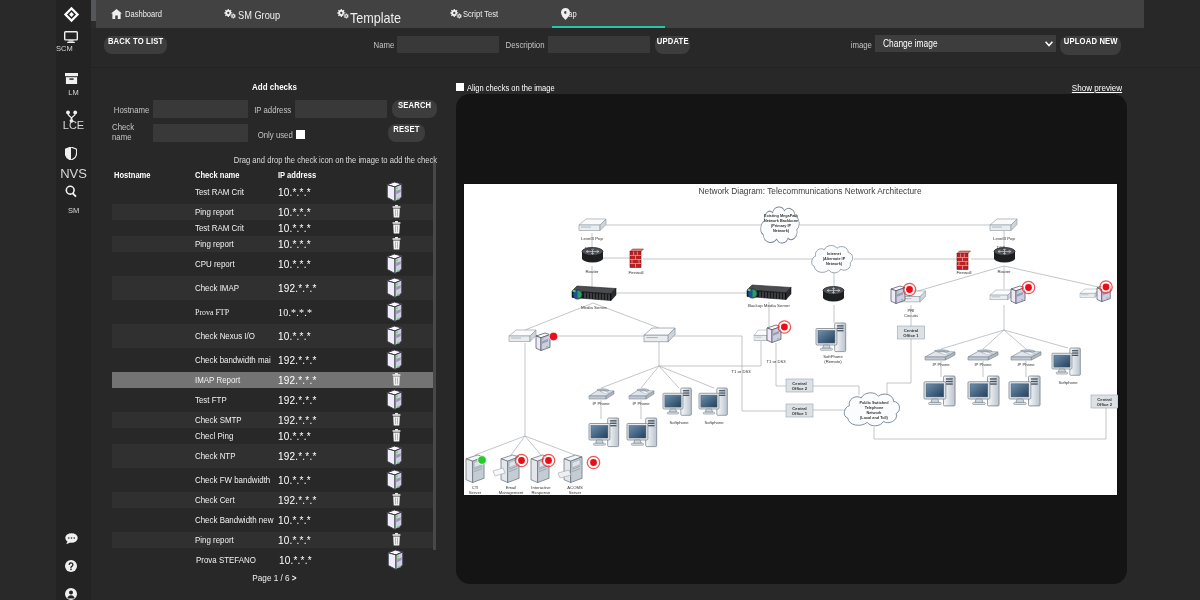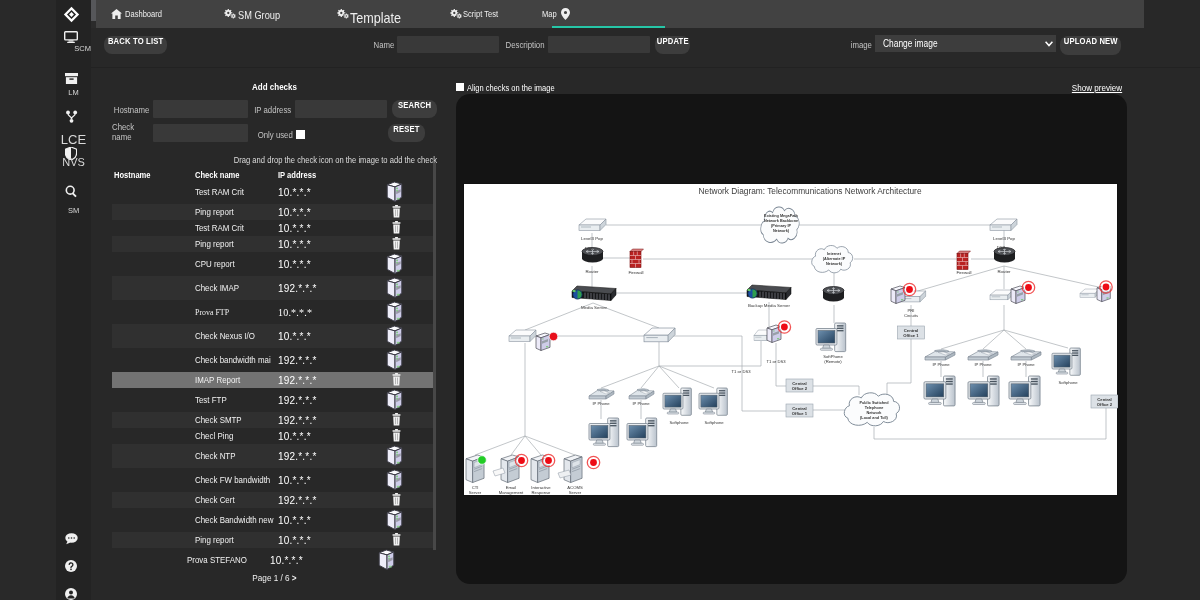--- a/index.html
+++ b/index.html
@@ -15,39 +15,39 @@
 
 <svg class="abs" style="left:63px;top:6px" width="17" height="17" viewBox="0 0 17 17">
  <rect x="4.2" y="4.2" width="8.6" height="8.6" fill="none" stroke="#fff" stroke-width="2.2" transform="rotate(45 8.5 8.5)"></rect>
  <rect x="6.8" y="6.8" width="3.4" height="3.4" fill="#fff" transform="rotate(45 8.5 8.5)"></rect>
 </svg>
 <svg class="abs" style="left:64px;top:31px" width="14" height="12" viewBox="0 0 14 12">
  <rect x="0.7" y="0.7" width="12.6" height="8.2" rx="0.8" fill="none" stroke="#f0f0f0" stroke-width="1.4"></rect>
  <rect x="4.5" y="9.4" width="5" height="1.2" fill="#f0f0f0"></rect>
  <rect x="3.2" y="10.8" width="7.6" height="1.2" fill="#f0f0f0"></rect>
 </svg>
-<div class="abs" style="left:56px;top:44px;width:35px;text-align:right;font-size:7.5px;color:#d8d8d8">SCM</div>
+<div class="abs" style="left:56px;top:44px;width:35px;text-align:left;font-size:7.5px;color:#d8d8d8">SCM</div>
 <svg class="abs" style="left:64.5px;top:73px" width="13" height="11" viewBox="0 0 13 11">
  <rect x="0" y="0" width="13" height="3.2" fill="#f0f0f0"></rect>
  <path d="M0.9 4.2 h11.2 v6.8 h-11.2 z" fill="#f0f0f0"></path>
  <rect x="4.4" y="5.4" width="4.2" height="1.4" fill="#232323"></rect>
 </svg>
 <div class="abs" style="left:56px;top:88px;width:35px;text-align:center;font-size:7.5px;color:#d8d8d8">LM</div>
 <svg class="abs" style="left:65px;top:110px" width="13" height="13" viewBox="0 0 13 13">
  <circle cx="3" cy="2.4" r="1.9" fill="#f0f0f0"></circle>
     <circle cx="10.2" cy="2.4" r="1.9" fill="#f0f0f0"></circle>
     <circle cx="6.5" cy="10.8" r="1.9" fill="#f0f0f0"></circle>
  <path d="M3 3.5 c0 3 3.5 2.5 3.5 5.5 M10.2 3.5 c0 3 -3.7 2.5 -3.7 5.5" stroke="#f0f0f0" stroke-width="1.3" fill="none"></path>
 </svg>
-<div class="abs" style="left:56px;top:132px;width:35px;text-align:center;font-size:13px;color:#d8d8d8">LCE</div>
+<div class="abs" style="left:56px;top:119px;width:35px;text-align:center;font-size:11px;color:#d8d8d8">LCE</div>
 <svg class="abs" style="left:65px;top:147px" width="12" height="13" viewBox="0 0 12 13">
  <path d="M6 0 L11.6 2.2 V6 c0 3.4 -2.4 5.9 -5.6 7 C2.8 11.9 0.4 9.4 0.4 6 V2.2 Z" fill="none" stroke="#f0f0f0" stroke-width="1.2"></path>
  <path d="M6 0 L0.4 2.2 V6 c0 3.4 2.4 5.9 5.6 7 Z" fill="#f0f0f0"></path>
 </svg>
-<div class="abs" style="left:56px;top:156px;width:35px;text-align:center;font-size:11px;color:#d8d8d8">NVS</div>
+<div class="abs" style="left:56px;top:166px;width:35px;text-align:center;font-size:13px;color:#d8d8d8">NVS</div>
 <svg class="abs" style="left:65px;top:185px" width="13" height="13" viewBox="0 0 13 13">
  <circle cx="5.2" cy="5.2" r="3.9" fill="none" stroke="#f0f0f0" stroke-width="1.6"></circle>
  <rect x="8.2" y="7.4" width="5" height="2" rx="0.4" transform="rotate(45 8.2 7.4)" fill="#f0f0f0"></rect>
 </svg>
 <div class="abs" style="left:56px;top:205.5px;width:35px;text-align:center;font-size:7.5px;color:#d8d8d8">SM</div>
 
 <svg class="abs" style="left:65px;top:533px" width="13" height="12" viewBox="0 0 13 12">
  <ellipse cx="6.5" cy="5" rx="6.2" ry="4.8" fill="#f0f0f0"></ellipse>
  <path d="M2.5 8.5 L1.2 11.3 L5.5 9.4 Z" fill="#f0f0f0"></path>
  <circle cx="3.8" cy="5" r="0.8" fill="#232323"></circle>
@@ -128,21 +128,21 @@
 <line x1="8.42" y1="7.02" x2="12.38" y2="10.98"></line>
       <line x1="12.38" y1="7.02" x2="8.42" y2="10.98"></line>
 </g>
 <circle cx="10.4" cy="9" r="1.9" fill="#efefef"></circle>
 <circle cx="10.4" cy="9" r="0.85" fill="#424242"></circle>
 </svg>
 <div class="abs" style="left:463px;top:8.5px;font-size:9px;color:#efefef"><span class="sxl">Script Test</span></div>
 <svg class="abs" style="left:561px;top:7.5px" width="9" height="12" viewBox="0 0 9 12">
     <path d="M4.5 0 C2 0 0 2 0 4.5 C0 7.9 4.5 12 4.5 12 S9 7.9 9 4.5 C9 2 7 0 4.5 0 Z M4.5 6.1 A1.6 1.6 0 1 1 4.5 2.9 A1.6 1.6 0 0 1 4.5 6.1 Z" fill="#efefef"></path>
   </svg>
-<div class="abs" style="left:542px;top:8.5px;font-size:9px;color:#efefef"><span class="sxl">Map</span></div>
+<div class="abs" style="left:562px;top:8.5px;font-size:9px;color:#efefef"><span class="sxl">Map</span></div>
 
 <div class="abs" style="left:91px;top:0;width:4.5px;height:28px;background:#2b2b2b"></div>
 <div class="abs" style="left:91px;top:0;width:4.5px;height:21px;background:#56575a"></div>
 
 <div class="btn" style="left:104px;top:36px;width:63px;height:18px">
     <span class="sxc">BACK TO LIST</span>
   </div>
 <div class="lbl" style="right:806px;top:39px">Name</div>
 <div class="inp" style="left:397px;top:36px;width:102px;height:17px"></div>
 <div class="lbl" style="right:655px;top:39px">Description</div>
@@ -394,21 +394,21 @@
     <div style="position:absolute;left:83px;top:50%;transform:translateY(-50%) scaleX(0.88);transform-origin:0 50%;font-size:9px;color:#f2f2f2;white-space:nowrap">Ping report</div>
     <div style="position:absolute;left:166px;top:50%;transform:translateY(-50%);font-size:10px;color:#ffffff;white-space:nowrap;letter-spacing:0.2px">10.*.*.*</div>
     <svg width="9" height="13" viewBox="0 0 9 13" style="position:absolute;left:280px;top:1px">
 <rect x="3" y="0" width="3" height="1.4" rx="0.4" fill="#f2f2f2"></rect>
 <rect x="0.5" y="1.2" width="8" height="1.5" rx="0.4" fill="#f2f2f2"></rect>
 <path d="M1.2 3.4 h6.6 l-0.5 9.1 h-5.6 z" fill="#f2f2f2"></path>
 <rect x="3.1" y="4.6" width="0.7" height="6.6" fill="#9a9a9a"></rect>
 <rect x="5.1" y="4.6" width="0.7" height="6.6" fill="#9a9a9a"></rect>
 </svg>
   </div>
-<div style="position:absolute;left:104px;top:548px;width:321px;height:24px;">
+<div style="position:absolute;left:113px;top:548px;width:321px;height:24px;">
     <div style="position:absolute;left:83px;top:50%;transform:translateY(-50%) scaleX(0.88);transform-origin:0 50%;font-size:9px;color:#f2f2f2;white-space:nowrap">Prova STEFANO</div>
     <div style="position:absolute;left:166px;top:50%;transform:translateY(-50%);font-size:10px;color:#ffffff;white-space:nowrap;letter-spacing:0.2px">10.*.*.*</div>
     <svg width="17" height="21" viewBox="0 0 17 21" style="position:absolute;left:274px;top:1px">
 <polygon points="1.2,3.8 8.3,1 15.8,3 9,5.9" fill="#fafafd" stroke="#3b3b45" stroke-width="1"></polygon>
 <polygon points="1.2,3.8 9,5.9 9,20.6 1.2,16.4" fill="#eeedf9" stroke="#3b3b45" stroke-width="1"></polygon>
 <polygon points="9,5.9 15.8,3 15.8,16.2 9,20.6" fill="#cecce9" stroke="#3b3b45" stroke-width="1"></polygon>
 <polygon points="10.2,10.2 14.6,8.3 14.6,11 10.2,13.2" fill="#9999a6"></polygon>
 <rect x="10.2" y="6.6" width="1.7" height="1.5" fill="#7ec87e"></rect>
 <rect x="10.2" y="8.9" width="1.7" height="1.3" fill="#7ec87e"></rect>
 <rect x="10.8" y="16.8" width="2.8" height="1.7" fill="#8fd08f"></rect>

